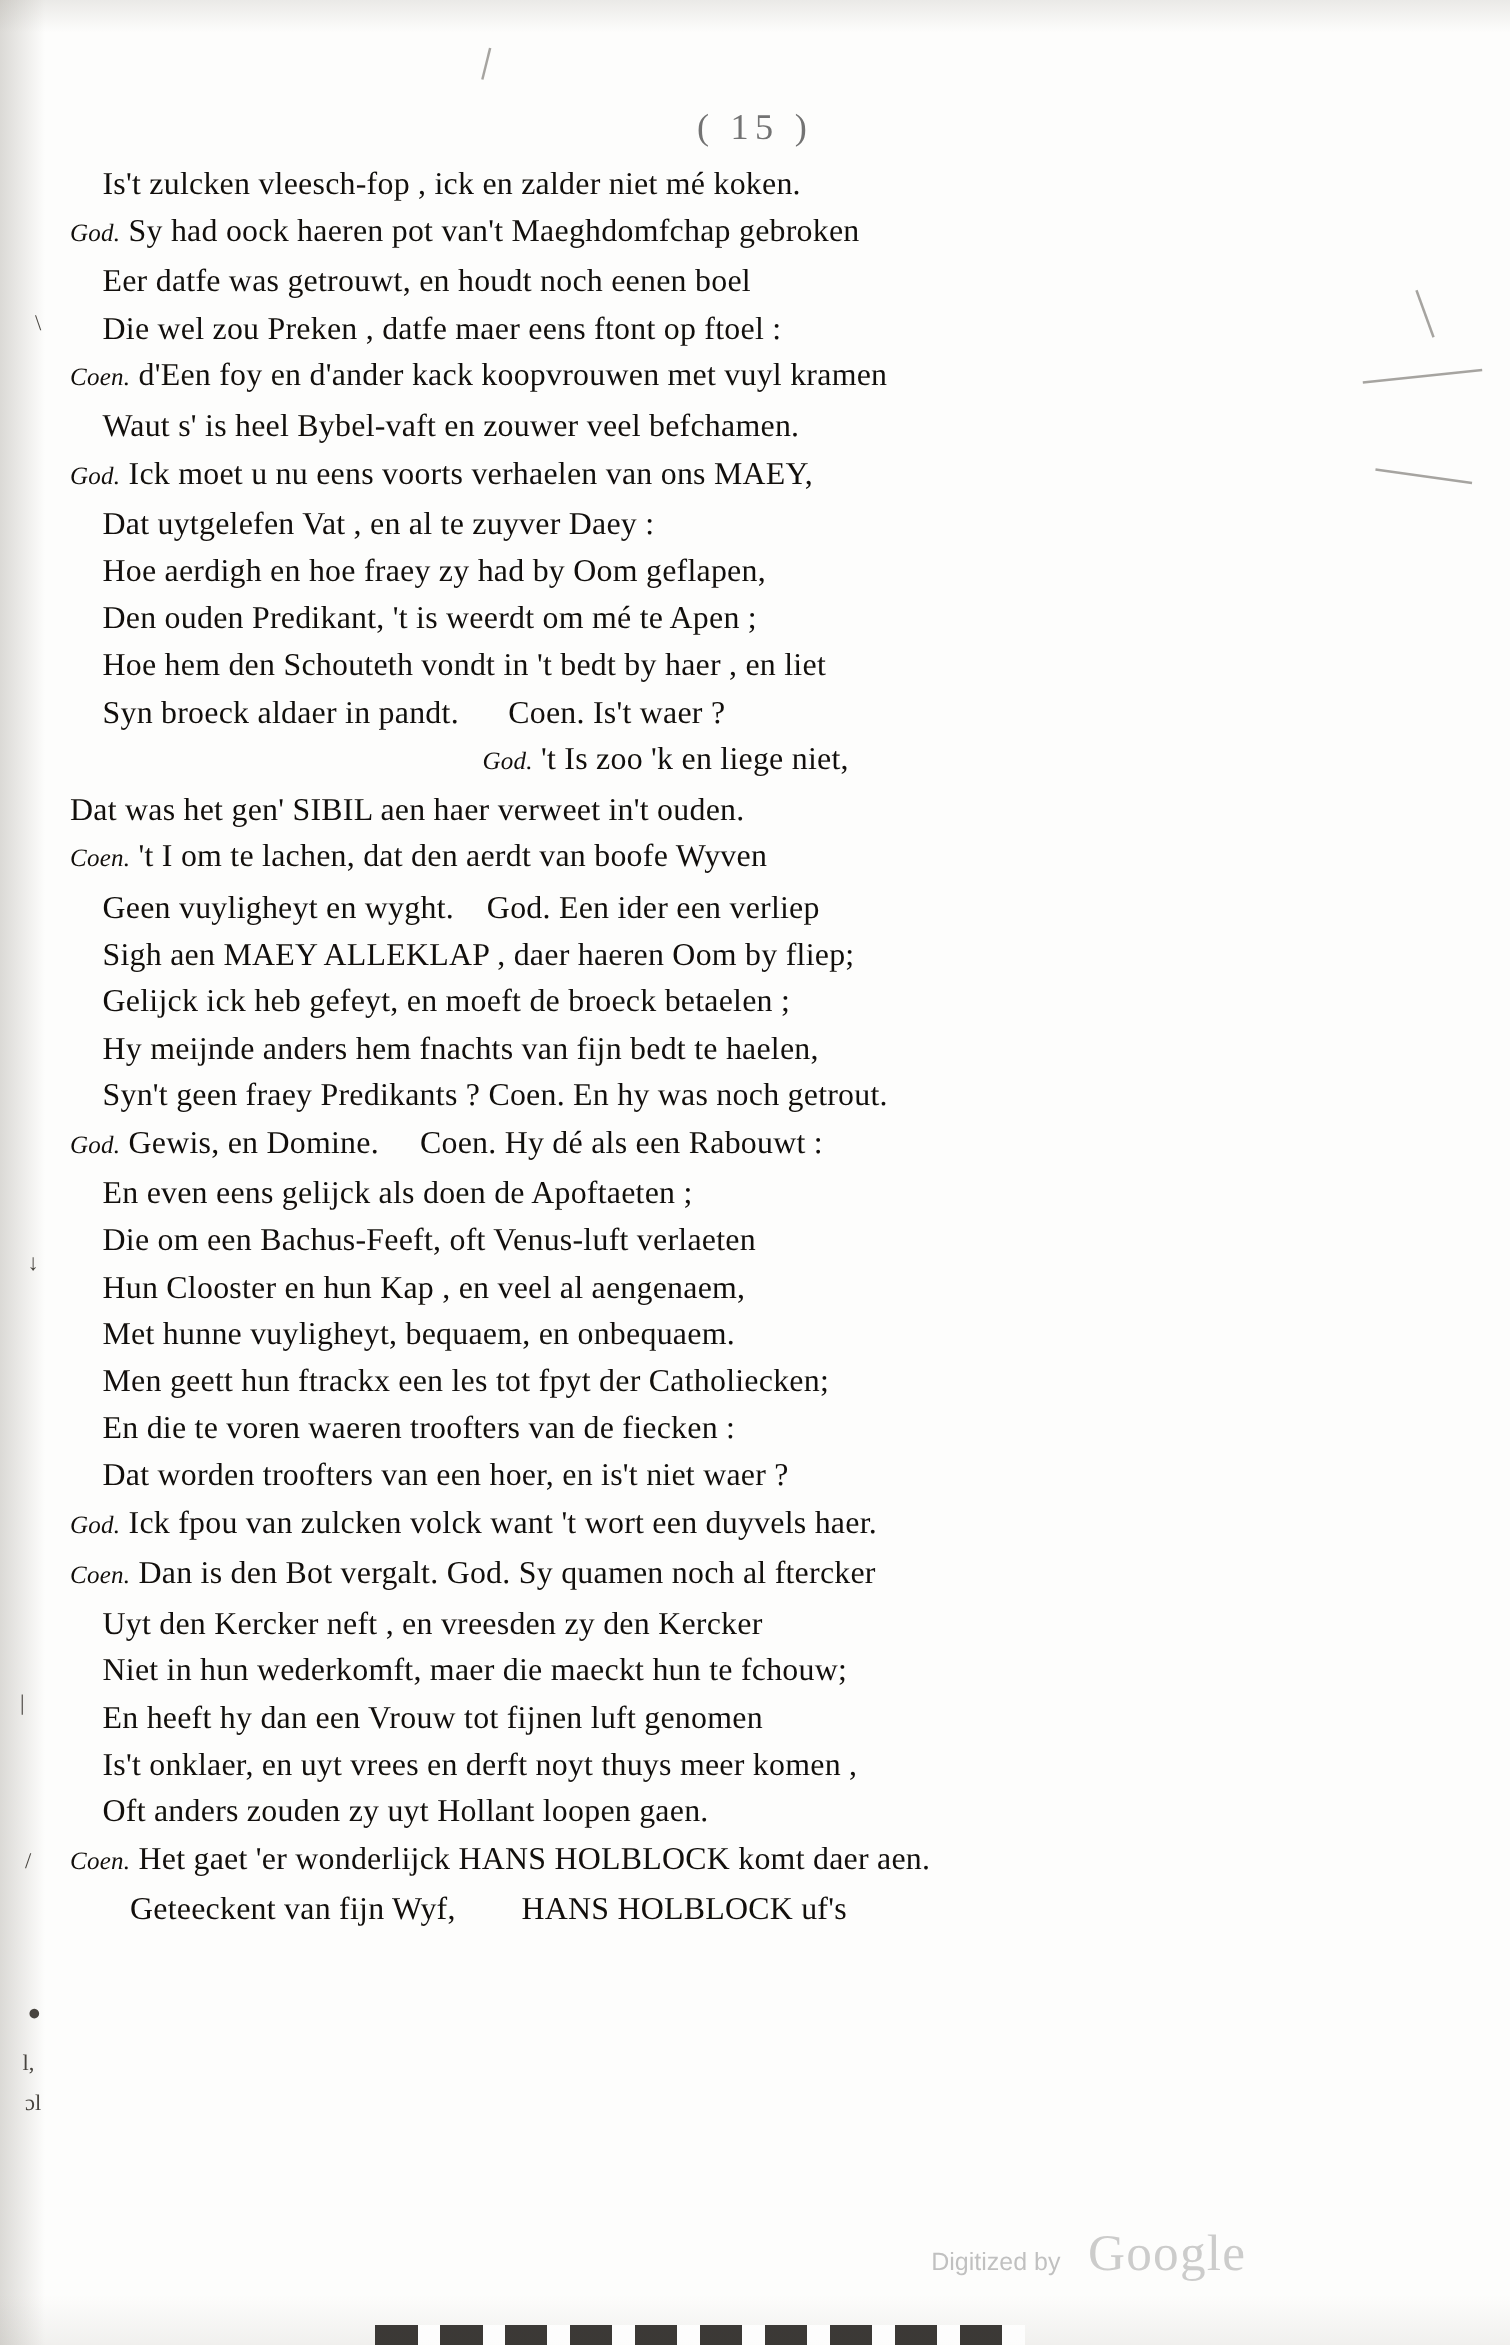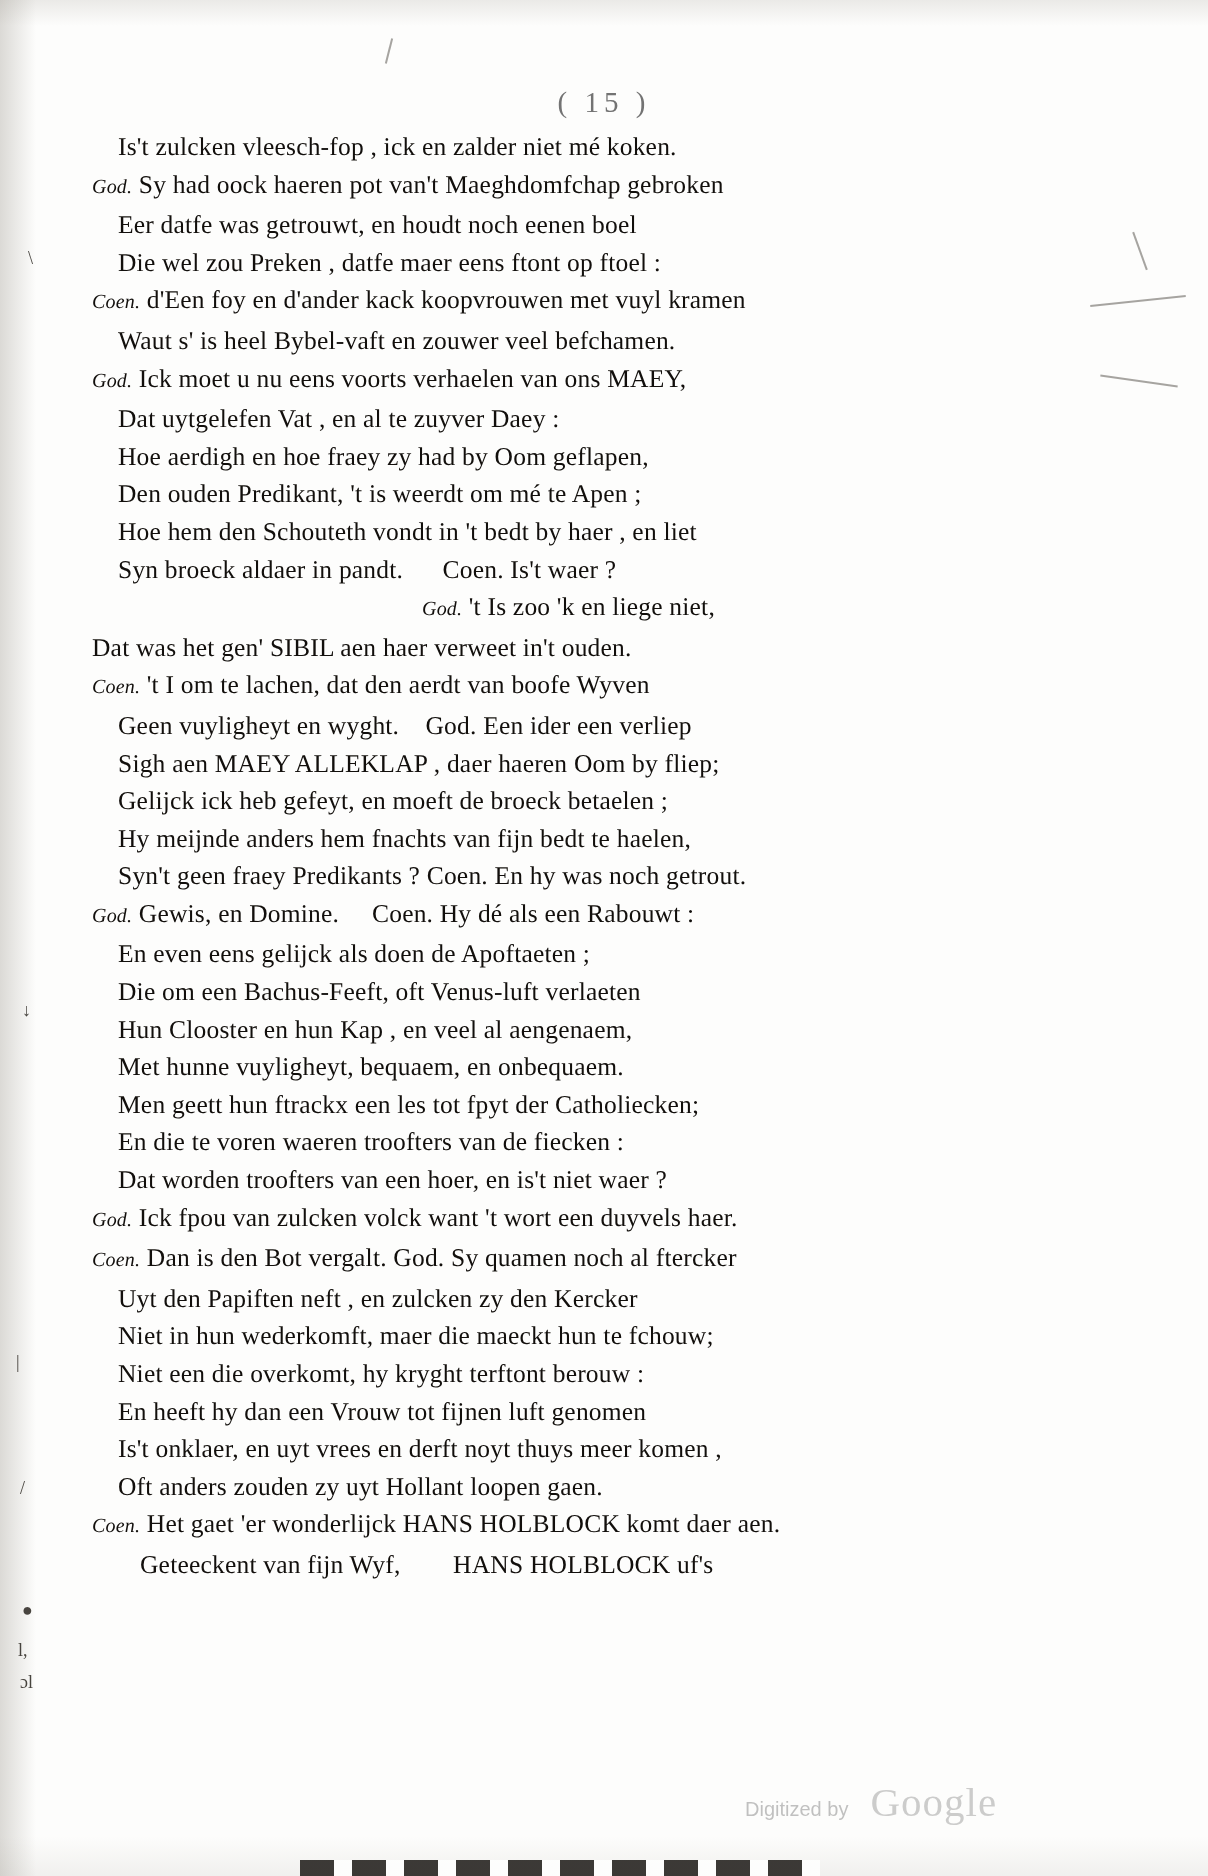--- a/index.html
+++ b/index.html
@@ -58,21 +58,20 @@
     font-family: "Liberation Serif", serif;
     color: #737373;
   }
 
   
   #textblock {
     position: absolute;
     top: 128px;
     left: 56px;
     width: 1000px;
-    margin-left: 36px;
   }
 
   .line {
     font-size: 25.5px;
     line-height: 37.6px;
     white-space: pre;
     letter-spacing: 0.2px;
     color: #120f0c;
     font-family: "Liberation Serif", serif;
     text-rendering: geometricPrecision;
@@ -168,23 +167,22 @@
       <div class="line ind0"><span class="spk">God.</span><span> Gewis, en Domine.     Coen. Hy dé als een Rabouwt :</span></div>
       <div class="line ind1"><span>En even eens gelijck als doen de Apoftaeten ;</span></div>
       <div class="line ind1"><span>Die om een Bachus-Feeft, oft Venus-luft verlaeten</span></div>
       <div class="line ind1"><span>Hun Clooster en hun Kap , en veel al aengenaem,</span></div>
       <div class="line ind1"><span>Met hunne vuyligheyt, bequaem, en onbequaem.</span></div>
       <div class="line ind1"><span>Men geett hun ftrackx een les tot fpyt der Catholiecken;</span></div>
       <div class="line ind1"><span>En die te voren waeren troofters van de fiecken :</span></div>
       <div class="line ind1"><span>Dat worden troofters van een hoer, en is't niet waer ?</span></div>
       <div class="line ind0"><span class="spk">God.</span><span> Ick fpou van zulcken volck want 't wort een duyvels haer.</span></div>
       <div class="line ind0"><span class="spk">Coen.</span><span> Dan is den Bot vergalt. God. Sy quamen noch al ftercker</span></div>
-      <div class="line ind1"><span>Uyt den Papiften neft , en zulcken zy den Kercker</span></div>
+      <div class="line ind1"><span>Uyt den Kercker neft , en vreesden zy den Kercker</span></div>
       <div class="line ind1"><span>Niet in hun wederkomft, maer die maeckt hun te fchouw;</span></div>
-      <div class="line ind1"><span>Niet een die overkomt, hy kryght terftont berouw :</span></div>
       <div class="line ind1"><span>En heeft hy dan een Vrouw tot fijnen luft genomen</span></div>
       <div class="line ind1"><span>Is't onklaer, en uyt vrees en derft noyt thuys meer komen ,</span></div>
       <div class="line ind1"><span>Oft anders zouden zy uyt Hollant loopen gaen.</span></div>
       <div class="line ind0"><span class="spk">Coen.</span><span> Het gaet 'er wonderlijck HANS HOLBLOCK komt daer aen.</span></div>
       <div class="line ind2"><span>Geteeckent van fijn Wyf,        HANS HOLBLOCK uf's</span></div>
     </div>
 
   <div class="hairline" style="left:1090px; top:300px; width:96px; height:2px; transform:rotate(-6deg);"></div>
   <div class="hairline" style="left:1100px; top:380px; width:78px; height:2px; transform:rotate(8deg);"></div>
   <div class="hairline" style="left:1120px; top:250px; width:40px; height:2px; transform:rotate(70deg);"></div>

